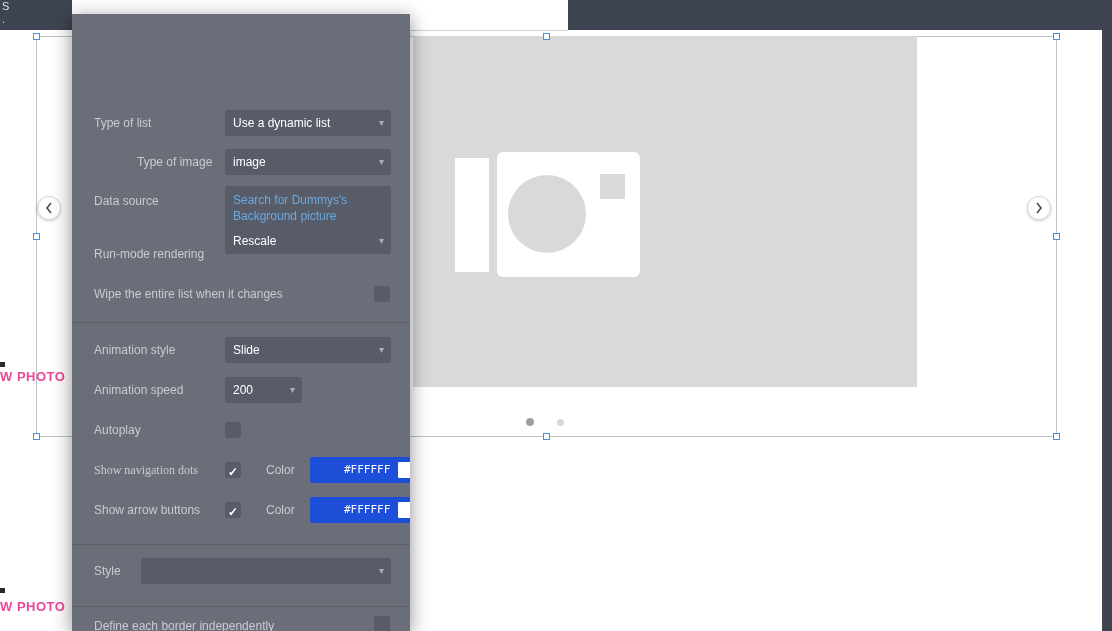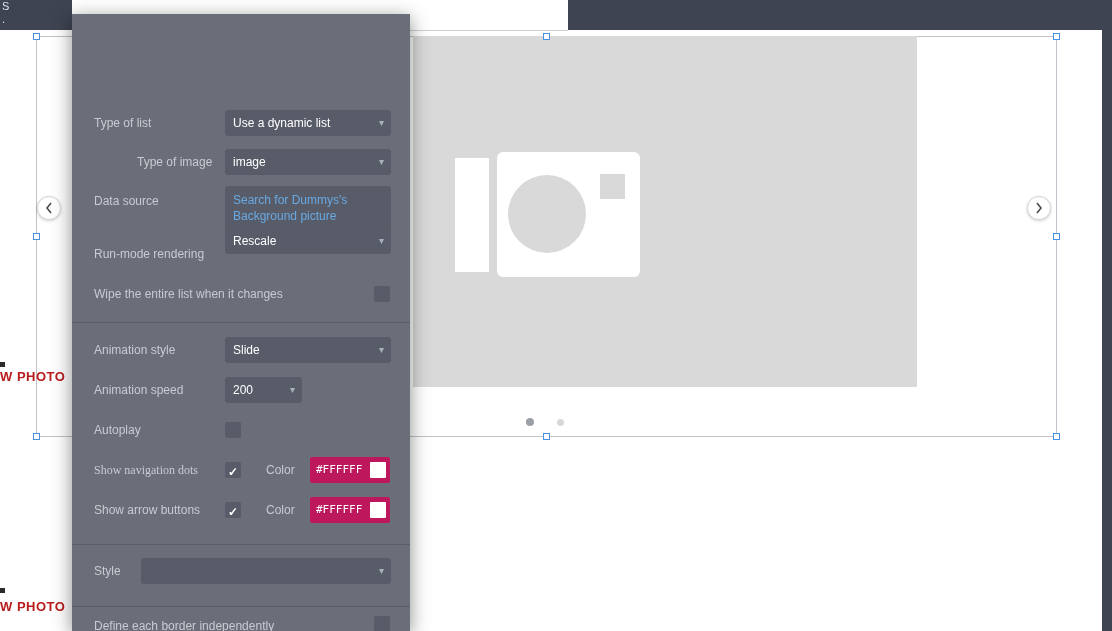--- a/index.html
+++ b/index.html
@@ -5,21 +5,21 @@
   html,body { margin:0; padding:0; background:#e8e8e8; }
   #stage { position:relative; width:1112px; height:631px; background:#ffffff; overflow:hidden;
            font-family:"Liberation Sans", sans-serif; }
   .abs { position:absolute; }
 
   
   .topbar { background:#3f4452; }
   .topbar-text { color:#dfe2e6; font-size:11px; line-height:13px; padding-left:2px; }
   .thinline { background:#cdd0d4; }
   .rightstrip { background:#3f4452; }
-  .heading { font-weight:bold; font-size:13px; color:#b91c1c; letter-spacing:.5px; white-space:nowrap; }
+  .heading { font-weight:bold; font-size:13px; color:#ec4899; letter-spacing:.5px; white-space:nowrap; }
   .elem-dot { background:#2a2a2a; }
 
   
   .frame { border:1px solid #bfc3c9; box-sizing:border-box; }
   .placeholder { background:#d9d9d9; }
   .handle { width:7px; height:7px; background:#ffffff; border:1px solid #4a90e2; box-sizing:border-box; }
   .arrowbtn { width:22px; height:22px; border-radius:50%; background:#ffffff; border:1px solid #d6d6d6;
               box-shadow:0 1px 3px rgba(0,0,0,.2); display:flex; align-items:center; justify-content:center; }
   .dot { border-radius:50%; }
 
@@ -33,21 +33,21 @@
   .tab { text-align:center; font-size:13px; line-height:40px; color:#9aa2b1; cursor:pointer; }
   .tab.active { background:#6a6e79; color:#ffffff; }
 
   .flabel { font-size:12px; color:#c7cbd3; white-space:nowrap; }
   .lh26 { line-height:26px; } .lh16 { line-height:16px; }
   .dropdown { background:#575c68; border-radius:3px; color:#ffffff; font-size:12px; line-height:26px;
               padding:0 20px 0 8px; box-sizing:border-box; cursor:pointer; white-space:nowrap; overflow:hidden; }
   .chev { position:absolute; right:7px; top:0; line-height:26px; font-size:10px; color:#aab0ba; }
   .checkbox { width:16px; height:16px; background:#575c68; border-radius:2px; text-align:center; cursor:pointer; }
   .check { color:#ffffff; font-size:12px; line-height:16px; font-weight:bold; }
-  .colorbox { background:#be185d; border-radius:2px; cursor:pointer; }
+  .colorbox { background:#1d4ed8; border-radius:2px; cursor:pointer;padding-left:28px; }
   .colortext { font-family:"DejaVu Sans Mono", monospace; font-size:11px; color:#ffffff; line-height:26px; padding-left:6px; }
   .swatch { position:absolute; right:4px; top:5px; width:16px; height:16px; background:#ffffff; border-radius:1px; }
   .dsbox { background:#575c68; border-radius:2px; padding:6px 8px; box-sizing:border-box; cursor:pointer; }
   .dslink { color:#69a9e3; font-size:12px; line-height:16px; display:block; }
   .divider { height:1px; background:rgba(0,0,0,.14); }
 </style>
 </head>
 <body>
 
 <div id="stage">

